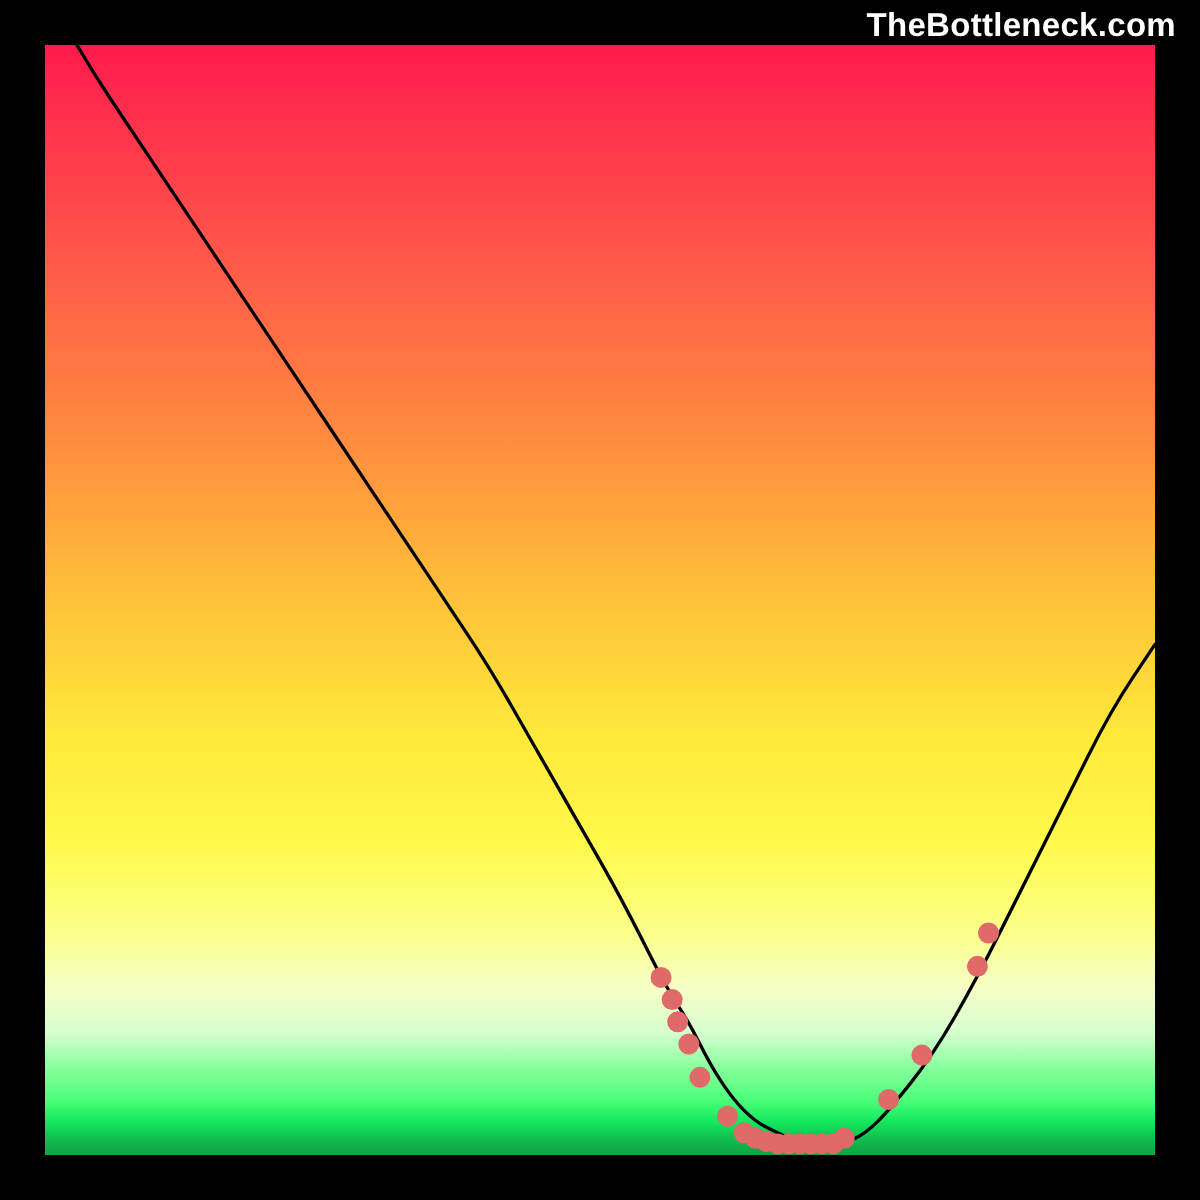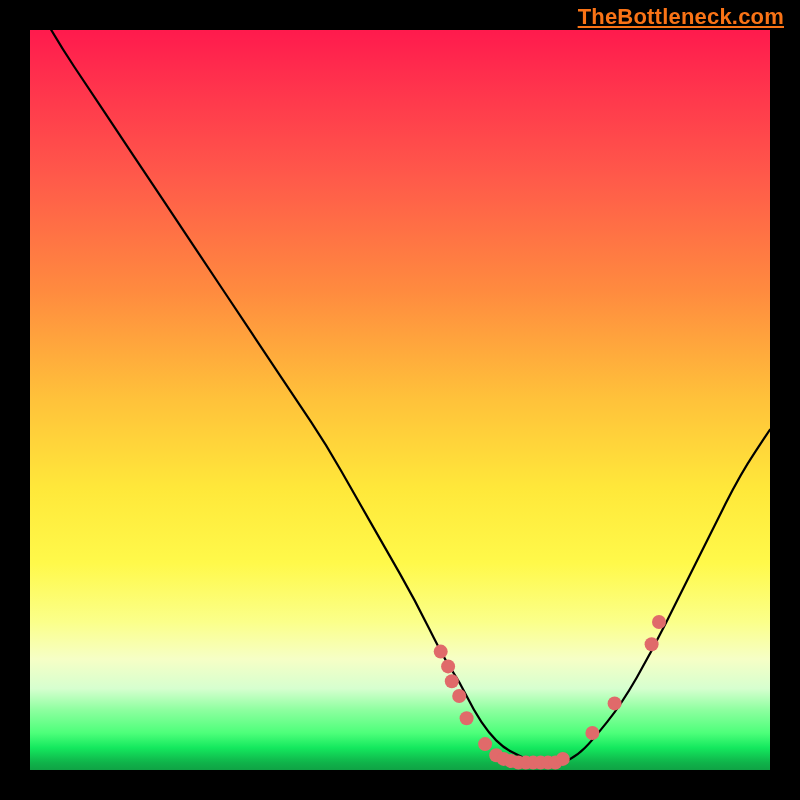--- a/index.html
+++ b/index.html
@@ -9,24 +9,23 @@
     background: #000;
     position: relative;
     font-family: Arial, Helvetica, sans-serif;
   }
   .watermark {
     position: absolute;
     top: 4px;
     right: 16px;
     font-size: 22px;
     font-weight: 600;
-    color: #f97316;
+    color: #ffffff;
     letter-spacing: 0.2px;
     z-index: 10;
-    text-decoration: underline;
   }
   .plot {
     position: absolute;
     left: 30px;
     top: 30px;
     width: 740px;
     height: 740px;
   }
   .gradient-bg {
     position: absolute;

